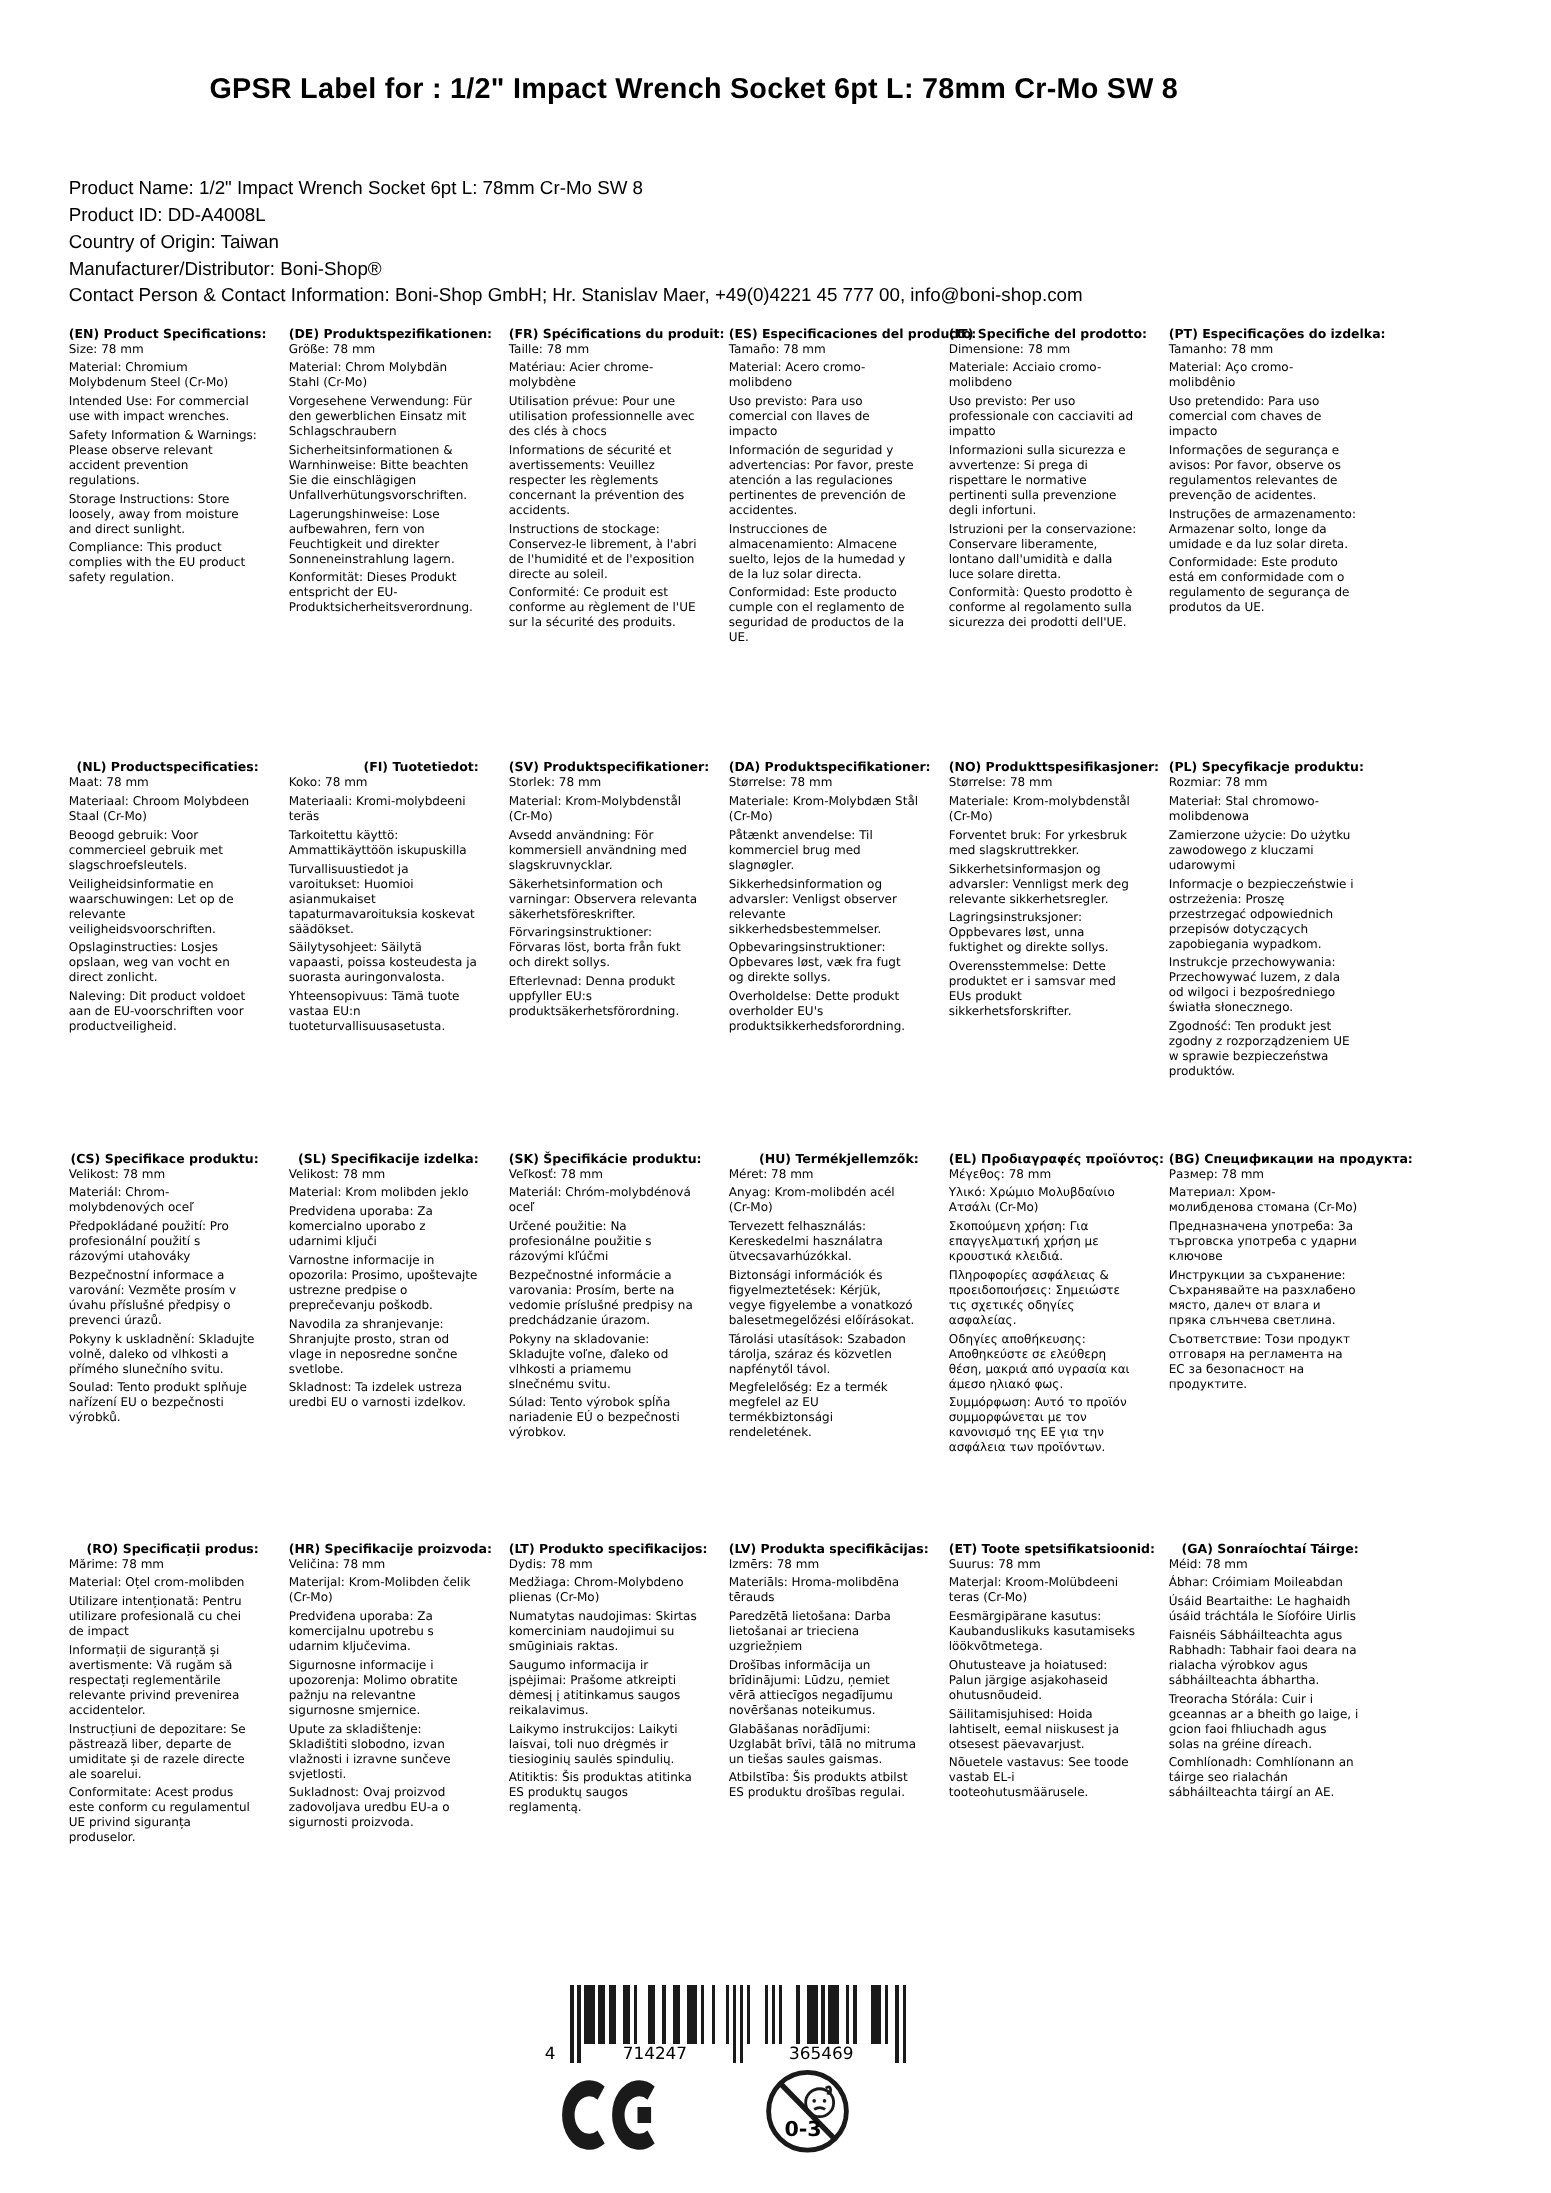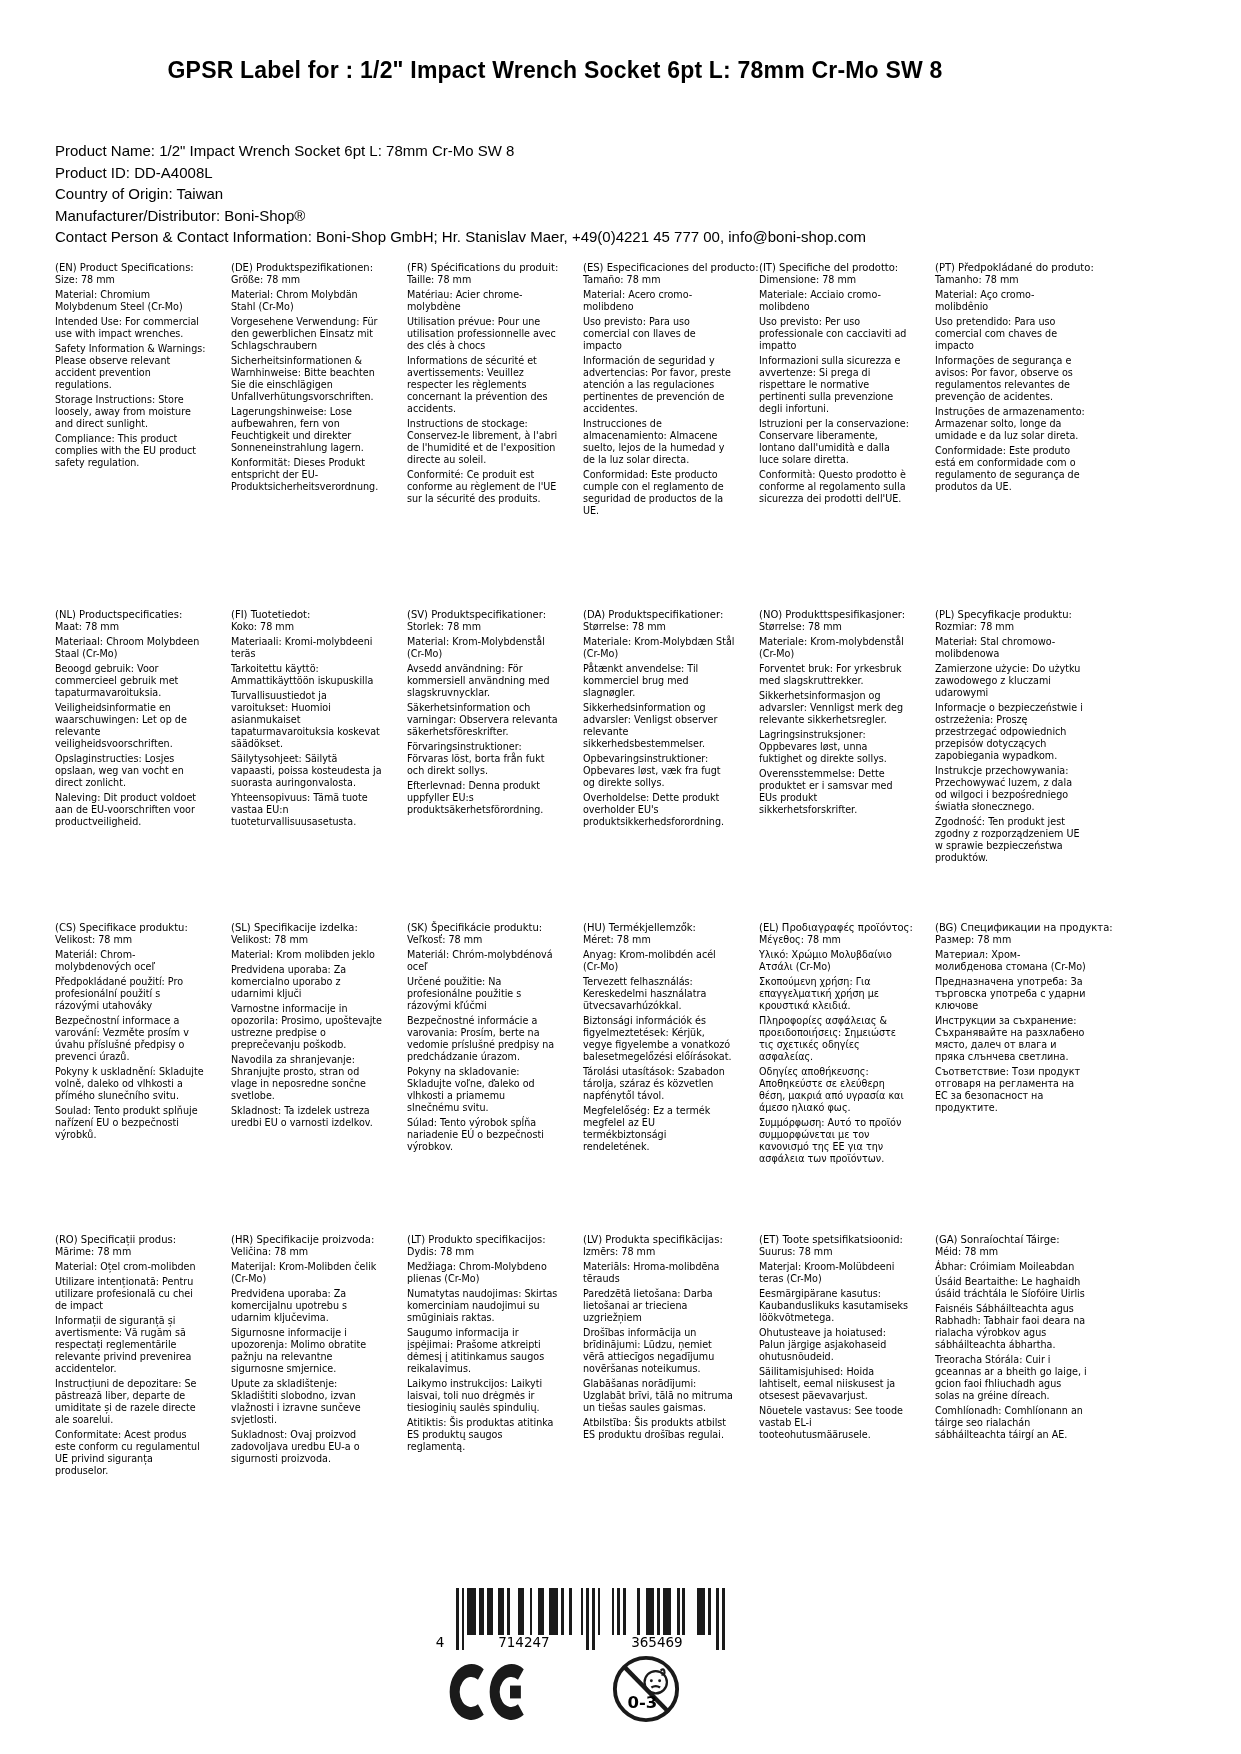--- a/index.html
+++ b/index.html
@@ -20,21 +20,21 @@
   }
   .pi-row { line-height:21.5px; white-space:nowrap; }
   .pi-label { font-weight:normal; }
   .spec-grid {
     position:absolute; top:262px; left:55px;
     display:grid;
     grid-template-columns:repeat(6, 176px);
     grid-template-rows:347px 313px 312px auto;
   }
   .spec-block { padding-right:24px; font-size:9.6px; line-height:12px; }
-  .spec-header { font-weight:normal; font-size:10px; white-space:nowrap; }
+  .spec-header { font-weight:bold; font-size:10px; white-space:nowrap;text-align:right; }
   .spec-par { margin-bottom:3px; overflow-wrap:break-word; }
   .barcode-svg { position:absolute; left:428px; top:1588px; }
   .bc-num { font-family:"DejaVu Sans", sans-serif; font-size:13.5px; fill:#000; }
   .ce-svg { position:absolute; left:448px; top:1662px; }
   .age-svg { position:absolute; left:611px; top:1654px; }
   .age-text { font-family:"DejaVu Sans", sans-serif; font-size:17px; font-weight:bold; fill:#000; }
 </style>
 </head>
 <body>
 
@@ -90,33 +90,33 @@
       <div class="spec-block">
         <div class="spec-header">(IT) Specifiche del prodotto:</div>
         <div class="spec-par">Dimensione: 78 mm</div>
         <div class="spec-par">Materiale: Acciaio cromo-molibdeno</div>
         <div class="spec-par">Uso previsto: Per uso professionale con cacciaviti ad impatto</div>
         <div class="spec-par">Informazioni sulla sicurezza e avvertenze: Si prega di rispettare le normative pertinenti sulla prevenzione degli infortuni.</div>
         <div class="spec-par">Istruzioni per la conservazione: Conservare liberamente, lontano dall'umidità e dalla luce solare diretta.</div>
         <div class="spec-par">Conformità: Questo prodotto è conforme al regolamento sulla sicurezza dei prodotti dell'UE.</div>
       </div>
       <div class="spec-block">
-        <div class="spec-header">(PT) Předpokládané do produto:</div>
+        <div class="spec-header">(PT) Especificações do izdelka:</div>
         <div class="spec-par">Tamanho: 78 mm</div>
         <div class="spec-par">Material: Aço cromo-molibdênio</div>
         <div class="spec-par">Uso pretendido: Para uso comercial com chaves de impacto</div>
         <div class="spec-par">Informações de segurança e avisos: Por favor, observe os regulamentos relevantes de prevenção de acidentes.</div>
         <div class="spec-par">Instruções de armazenamento: Armazenar solto, longe da umidade e da luz solar direta.</div>
         <div class="spec-par">Conformidade: Este produto está em conformidade com o regulamento de segurança de produtos da UE.</div>
       </div>
       <div class="spec-block">
         <div class="spec-header">(NL) Productspecificaties:</div>
         <div class="spec-par">Maat: 78 mm</div>
         <div class="spec-par">Materiaal: Chroom Molybdeen Staal (Cr-Mo)</div>
-        <div class="spec-par">Beoogd gebruik: Voor commercieel gebruik met tapaturmavaroituksia.</div>
+        <div class="spec-par">Beoogd gebruik: Voor commercieel gebruik met slagschroefsleutels.</div>
         <div class="spec-par">Veiligheidsinformatie en waarschuwingen: Let op de relevante veiligheidsvoorschriften.</div>
         <div class="spec-par">Opslaginstructies: Losjes opslaan, weg van vocht en direct zonlicht.</div>
         <div class="spec-par">Naleving: Dit product voldoet aan de EU-voorschriften voor productveiligheid.</div>
       </div>
       <div class="spec-block">
         <div class="spec-header">(FI) Tuotetiedot:</div>
         <div class="spec-par">Koko: 78 mm</div>
         <div class="spec-par">Materiaali: Kromi-molybdeeni teräs</div>
         <div class="spec-par">Tarkoitettu käyttö: Ammattikäyttöön iskupuskilla</div>
         <div class="spec-par">Turvallisuustiedot ja varoitukset: Huomioi asianmukaiset tapaturmavaroituksia koskevat säädökset.</div>

